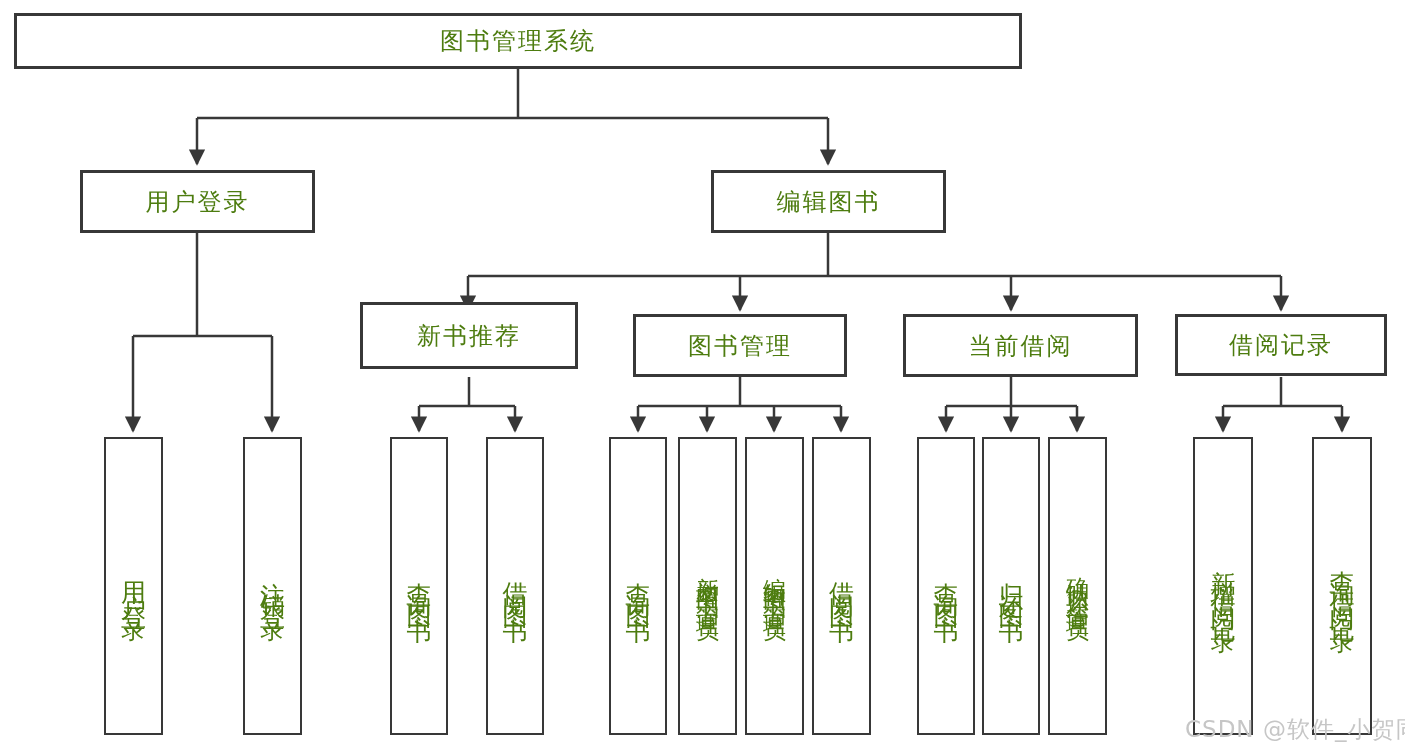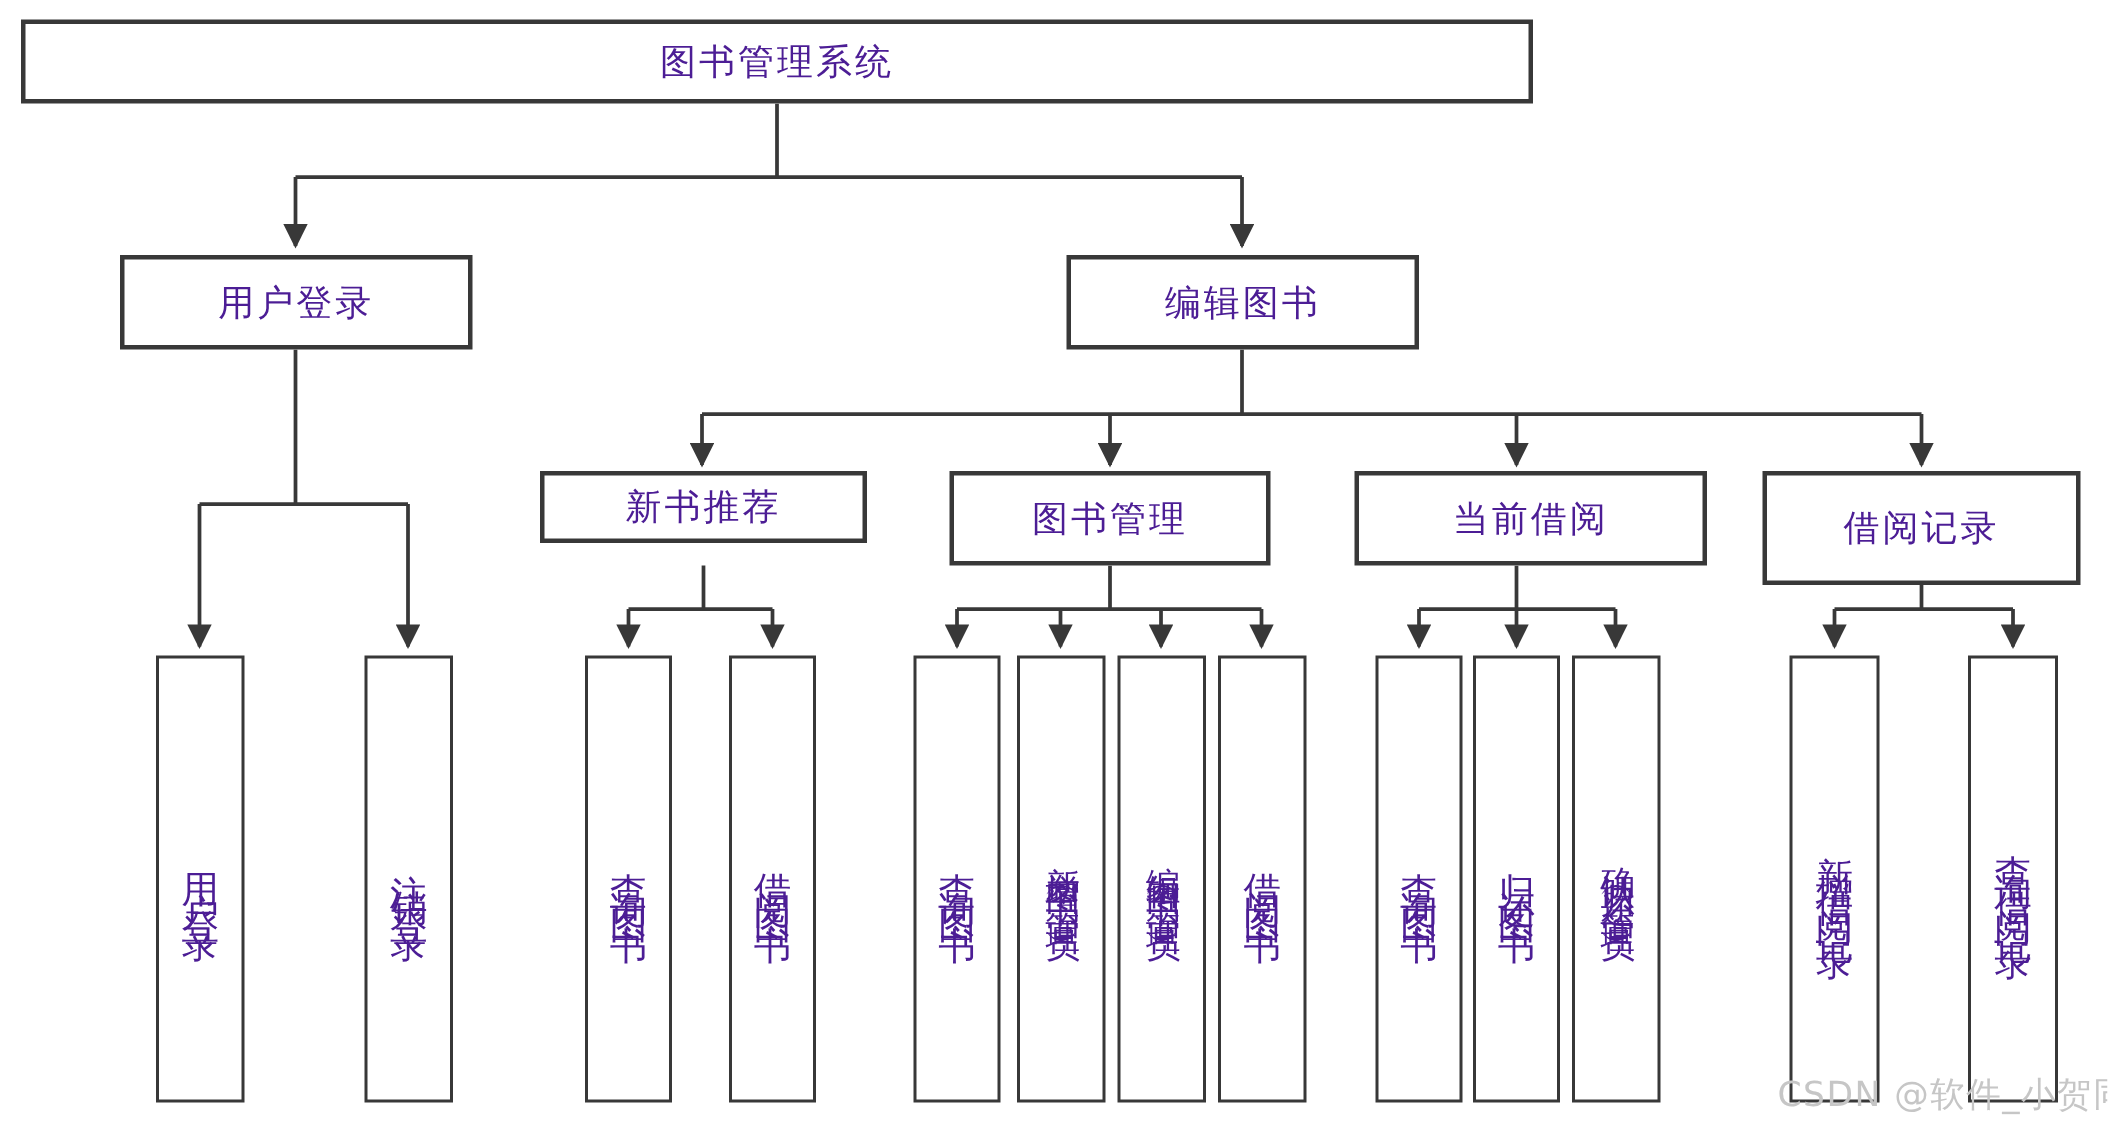--- a/index.html
+++ b/index.html
@@ -4,31 +4,31 @@
 <style>
   html,body { margin:0; padding:0; background:#ffffff; }
   .canvas {
     position:relative; width:1405px; height:747px; overflow:hidden;
     background:#ffffff;
     font-family:"DejaVu Sans","Liberation Sans",sans-serif;
   }
   svg.connectors { position:absolute; left:0; top:0; pointer-events:none; }
   .box {
     position:absolute; background:#ffffff; box-sizing:border-box;
-    border:3px solid #383838; color:#4c1d95;
+    border:3px solid #383838; color:#4d7c0f;
     display:flex; align-items:center; justify-content:center;
   }
   .hlabel { font-size:24px; letter-spacing:2px; white-space:nowrap; }
   .root  { left:14px;  top:13px;  width:1008px; height:56px; }
   .n-ul  { left:80px;  top:170px; width:235px; height:63px; }
   .n-bm  { left:711px; top:170px; width:235px; height:63px; }
-  .n-nb  { left:360px; top:314px; width:218px; height:48px;font-family:Liberation Mono, monospace; }
+  .n-nb  { left:360px; top:302px; width:218px; height:67px;font-family:Liberation Mono, monospace; }
   .n-bb  { left:633px; top:314px; width:214px; height:63px; }
   .n-cb  { left:903px; top:314px; width:235px; height:63px; }
-  .n-br  { left:1175px;top:314px; width:212px; height:76px; }
+  .n-br  { left:1175px;top:314px; width:212px; height:62px; }
   .leaf { top:437px; height:298px; border-width:2.5px; }
   .leaf span {
     writing-mode:vertical-rl; text-orientation:mixed;
     font-size:25px; letter-spacing:12px; line-height:1; white-space:nowrap;
   }
   .leaf.tight span { font-size:23px; letter-spacing:6px; }
   .g1a { left:104px;  width:59px; }
   .g1b { left:243px;  width:59px; }
   .g2a { left:390px;  width:58px; }
   .g2b { left:486px;  width:58px; }

